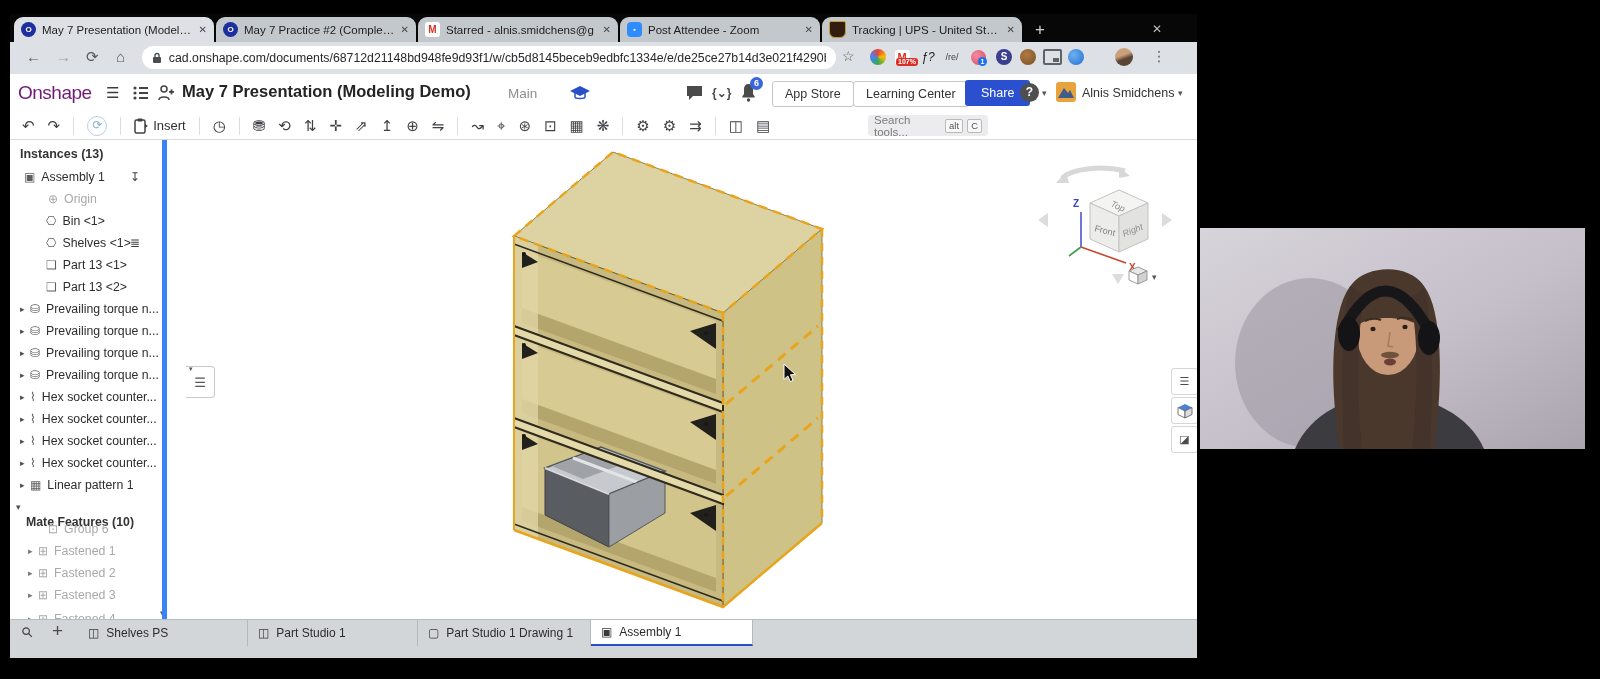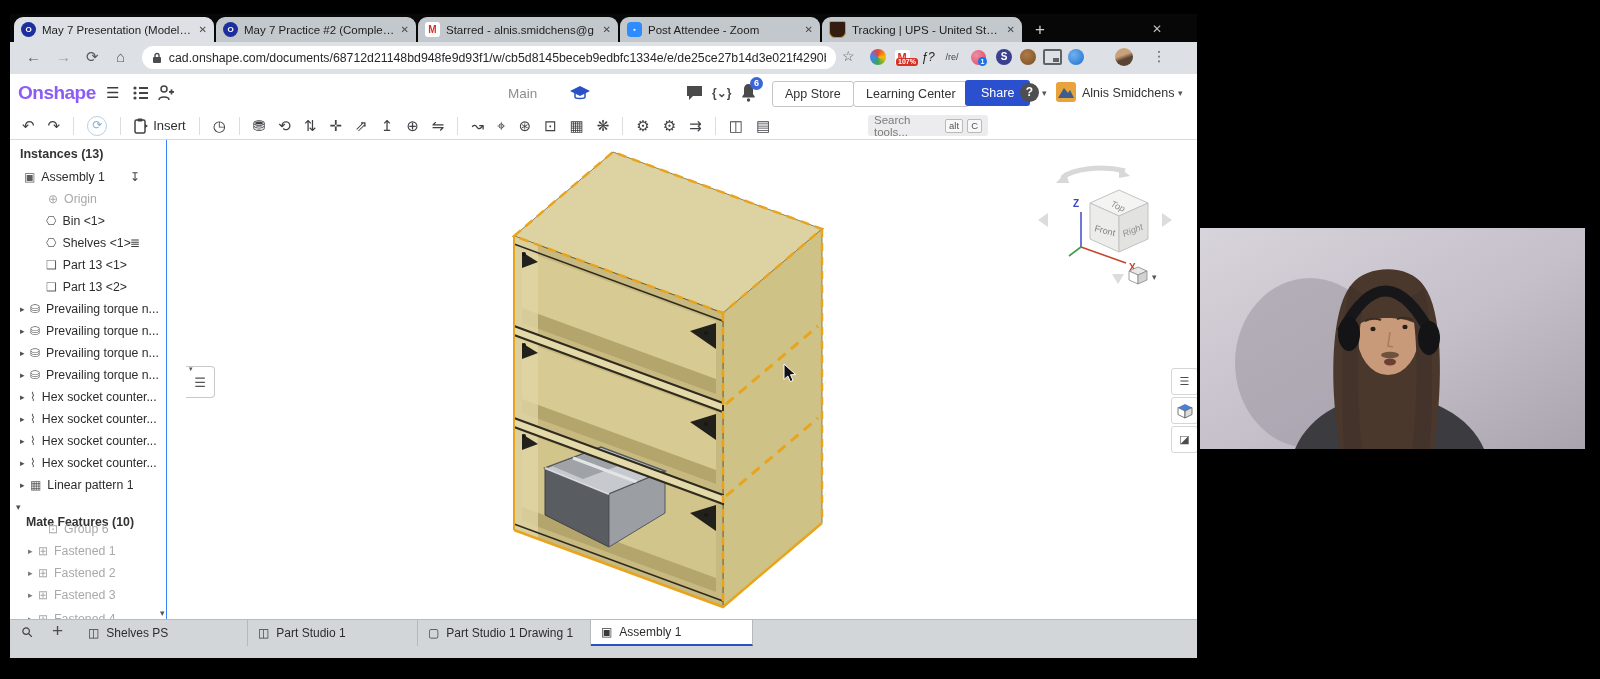--- a/index.html
+++ b/index.html
@@ -23,33 +23,33 @@
   #winclose{position:absolute;left:1134px;top:4px;width:26px;height:22px;color:#bdbdbd;font-size:12px;text-align:center;line-height:22px;}
   
   #urlbar{position:absolute;left:0;top:28px;width:100%;height:32px;background:#dde1e5;}
   .navic{position:absolute;top:6px;font-size:15px;color:#56595c;}
   #omnibox{position:absolute;left:132px;top:4px;width:694px;height:23px;background:#fff;border-radius:12px;display:flex;align-items:center;padding:0 10px;box-sizing:border-box;gap:7px;}
   #urltext{font-size:12.3px;color:#26282b;white-space:nowrap;overflow:hidden;}
   .ext{position:absolute;top:5px;width:20px;height:20px;display:flex;align-items:center;justify-content:center;}
   .badge{position:absolute;font-size:7px;color:#fff;border-radius:3px;padding:0 2px;line-height:8px;font-weight:bold;}
   
   #osheader{position:absolute;left:0;top:60px;width:100%;height:38px;background:#fff;border-bottom:1px solid #e4e4e4;}
-  #oslogo{position:absolute;left:8px;top:8px;font-size:19px;font-weight:bold;color:#8b5cf6;letter-spacing:-0.5px;}
+  #oslogo{position:absolute;left:8px;top:8px;font-size:19px;font-weight:normal;color:#701a75;letter-spacing:-0.5px;}
   #ostitle{position:absolute;left:172px;top:8px;font-size:16.5px;font-weight:bold;color:#242424;}
   #osws{position:absolute;left:498px;top:12px;font-size:13.5px;color:#8e8e8e;}
   .hbtn{position:absolute;top:7px;height:24px;border:1px solid #c6c6c6;border-radius:3px;background:#fff;font-size:12.5px;color:#333;display:flex;align-items:center;padding:0 12px;}
   #sharebtn{position:absolute;left:955px;top:6px;height:26px;background:#2b50cf;border-radius:3px;color:#fff;font-size:12.5px;display:flex;align-items:center;padding:0 16px;}
   
   #ostoolbar{position:absolute;left:0;top:98px;width:100%;height:28px;background:#fff;border-bottom:1px solid #d9dadb;display:flex;align-items:center;padding-left:12px;gap:13px;box-sizing:border-box;}
   .tbi{font-size:15px;color:#3f4146;flex:none;line-height:1;}
   .tsep{width:1px;height:18px;background:#ddd;flex:none;}
   #searchtools{position:absolute;left:858px;top:3px;width:120px;height:21px;background:#ececee;border-radius:3px;display:flex;align-items:center;padding:0 6px;gap:4px;font-size:11.5px;color:#7c7c7c;box-sizing:border-box;}
   .key{border:1px solid #b9b9b9;border-radius:2px;background:#f8f8f8;font-size:9.5px;color:#555;padding:0 3px;line-height:12px;}
   
-  #leftpanel{position:absolute;left:0;top:126px;width:157px;height:479px;background:#fff;border-right:1px solid #3b82f6;overflow:hidden;box-sizing:border-box;}
+  #leftpanel{position:absolute;left:0;top:126px;width:157px;height:479px;background:#fff;border-right:5px solid #3b82f6;overflow:hidden;box-sizing:border-box;}
   #lphead{position:absolute;left:10px;top:7px;font-size:12.5px;font-weight:bold;color:#333;}
   .trow{position:absolute;left:0;width:160px;height:22px;display:flex;align-items:center;font-size:12.3px;color:#2d2d2d;}
   .trow .chev{font-size:9px;color:#4f4f4f;flex:none;width:10px;}
   .trow .ti{font-size:12px;color:#5f5f5f;flex:none;margin-right:6px;line-height:1;}
   .trow .tl{white-space:nowrap;overflow:hidden;}
   .trow.gray,.trow.gray .ti,.trow.gray .chev{color:#a9a9a9;}
   .trow.sect .tl{font-weight:bold;color:#333;margin-top:30px;}
   .tfix{position:absolute;left:120px;font-size:12px;color:#3c3c3c;}
   #lscroll{position:absolute;left:162px;top:26px;width:9px;height:453px;background:#f2f2f2;}
   #lthumb{position:absolute;left:0px;top:12px;width:9px;height:400px;background:#c6c9cb;border-radius:4px;}
@@ -167,20 +167,21 @@
           <rect x="7" y="3" width="9" height="2" fill="#444"></rect>
           <rect x="7" y="8" width="9" height="2" fill="#444"></rect>
           <rect x="7" y="13" width="9" height="2" fill="#444"></rect>
         </svg>
       <svg class="abs" style="left:148px;top:10px" width="16" height="18">
           <circle cx="6" cy="5" r="3" fill="none" stroke="#444" stroke-width="1.5"></circle>
           <path d="M1 16c0-4 10-4 10 0" fill="none" stroke="#444" stroke-width="1.5"></path>
           <rect x="11" y="7" width="5" height="1.8" fill="#444"></rect>
           <rect x="12.6" y="5.4" width="1.8" height="5" fill="#444"></rect>
         </svg>
+      <span id="ostitle">May 7 Presentation (Modeling Demo)</span>
       <span id="osws">Main</span>
       <svg class="abs" style="left:560px;top:11px" width="20" height="16">
           <polygon points="0,6 10,1 20,6 10,11" fill="#2a50c8"></polygon>
           <path d="M5 8v4c0 2 10 2 10 0V8" stroke="#2a50c8" stroke-width="1.5" fill="none"></path>
         </svg>
       <svg class="abs" style="left:676px;top:11px" width="18" height="16">
           <path d="M1 1h15v10H7l-4 4v-4H1z" fill="#4a4a4a"></path>
         </svg>
       <span class="abs" style="left:702px;top:12px;font-size:12px;color:#4a4a4a;font-weight:bold">{⌄}</span>
       <svg class="abs" style="left:730px;top:9px" width="17" height="19">

